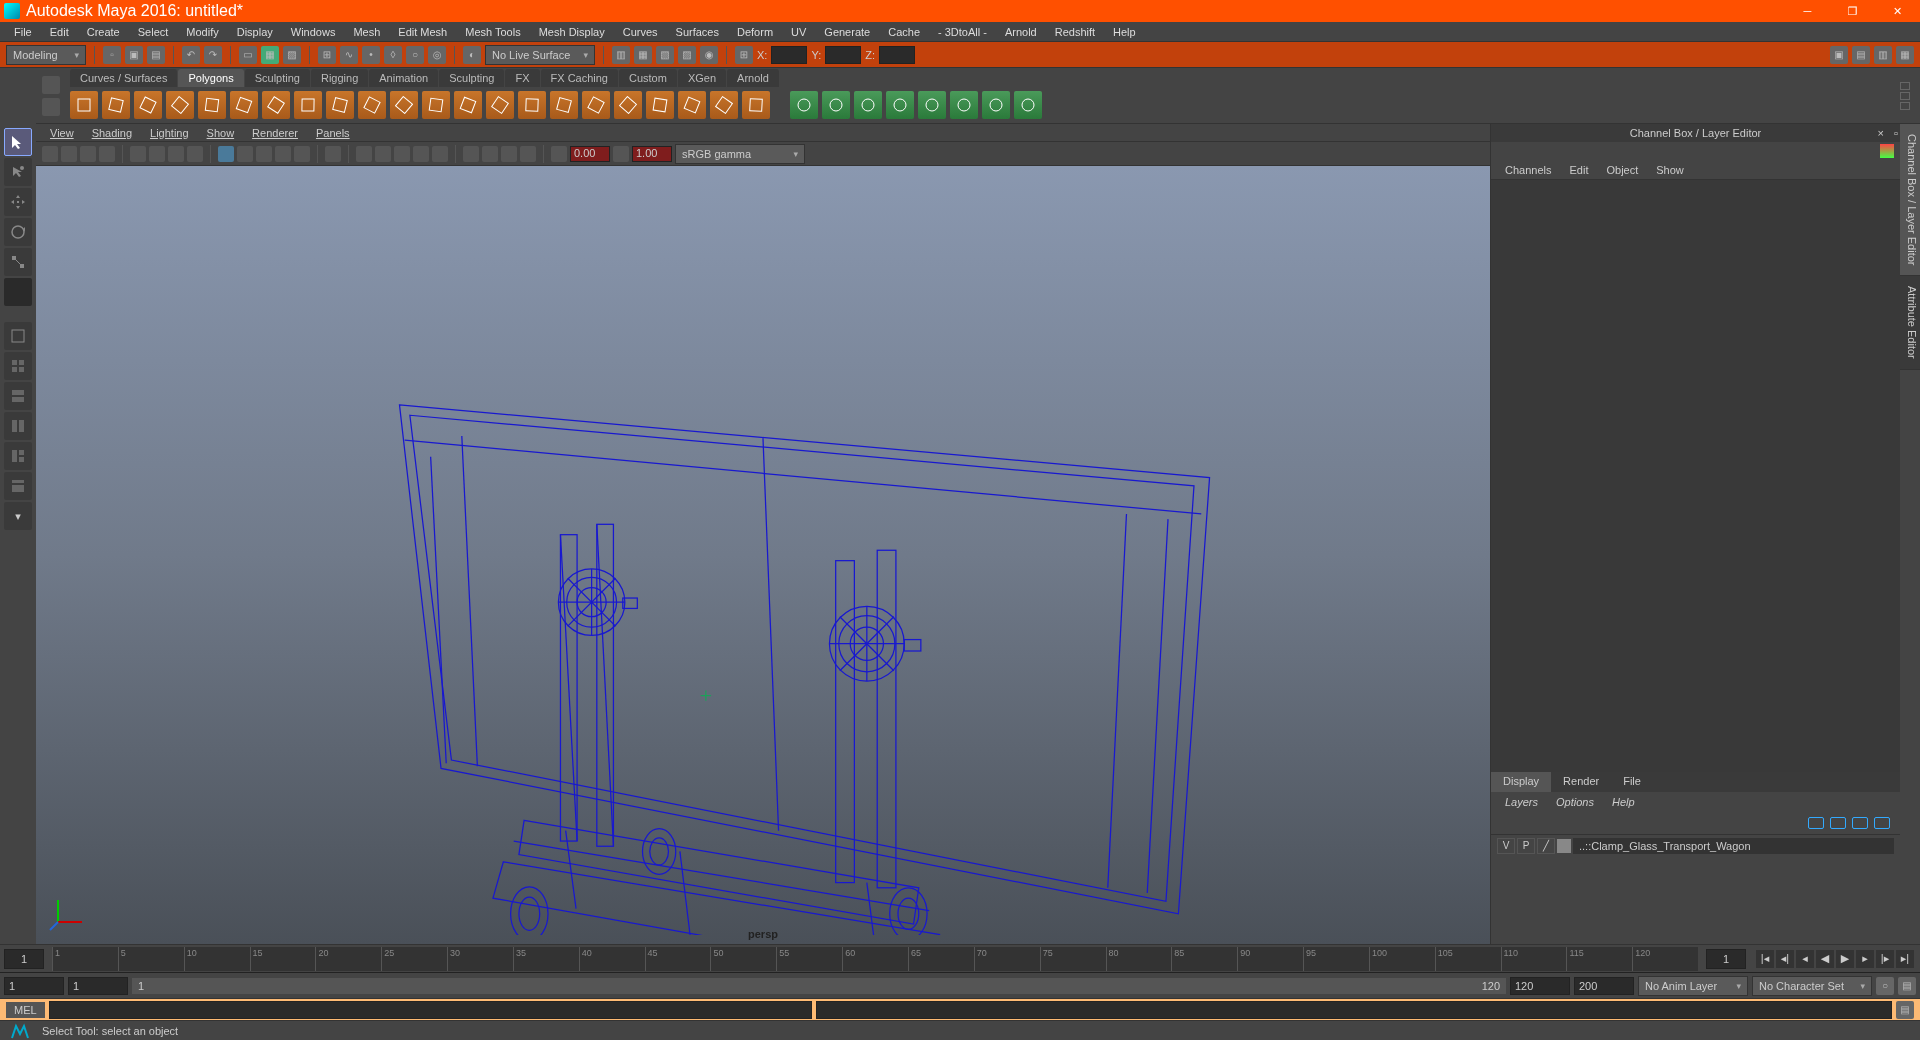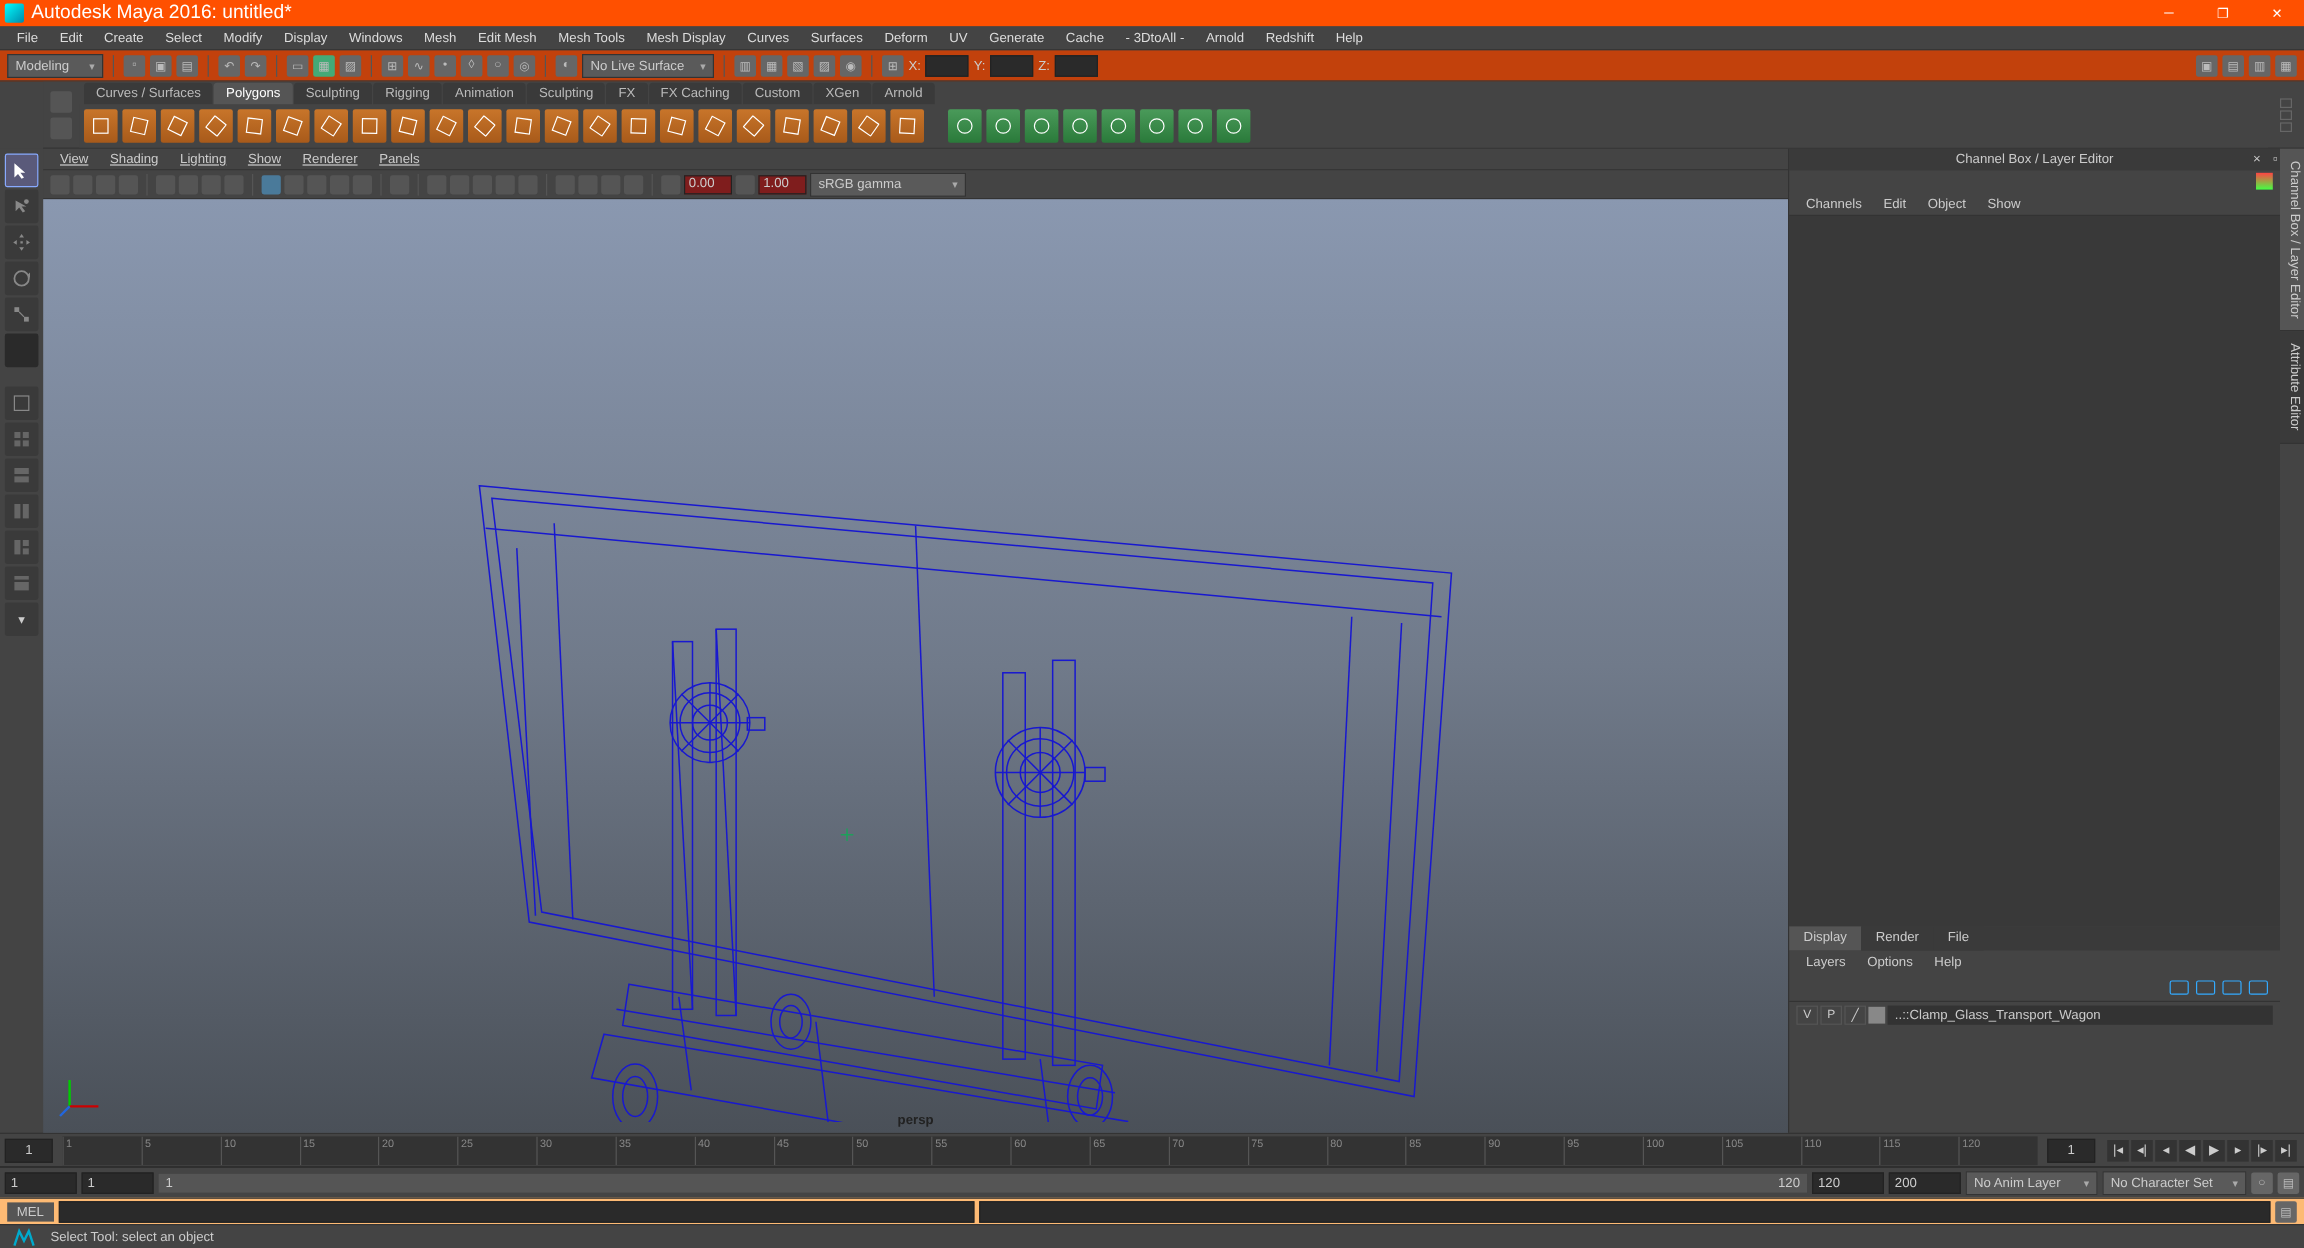--- a/index.html
+++ b/index.html
@@ -63,21 +63,21 @@
 .rhdr .x { position:absolute; right:2px; }
 .rmini { height:18px; display:flex; justify-content:flex-end; padding:2px 6px; gap:4px; }
 .rmini div { width:14px; height:14px; }
 .rmenu { height:20px; background:#444; display:flex; align-items:center; gap:2px; padding:0 6px; border-bottom:1px solid #333; }
 .rmenu span { padding:2px 8px; }
 .chbox { flex:1; background:#393939; }
 .ltabs { height:20px; display:flex; background:#3a3a3a; }
 .ltab { padding:3px 12px; background:#3a3a3a; }
 .ltab.active { background:#555; }
 .lmenu { height:20px; display:flex; align-items:center; gap:2px; padding:0 6px; }
-.lmenu span { padding:2px 8px; }
+.lmenu span { padding:2px 8px;font-style:italic; }
 .licons { height:22px; display:flex; justify-content:flex-end; align-items:center; gap:6px; padding:0 10px; }
 .licons div { width:16px; height:12px; border:1px solid #3af; border-radius:2px; }
 .layerrow { height:22px; display:flex; align-items:center; gap:2px; padding:0 6px; border-top:1px solid #333; }
 .lcell { width:18px; height:16px; border:1px solid #555; display:flex; align-items:center; justify-content:center; font-size:10px; }
 .lswatch { width:14px; height:14px; background:#888; }
 .lname { flex:1; padding-left:6px; background:#333; height:16px; display:flex; align-items:center; }
 .lbody { min-height:110px; }
 
 .sidetabs { width:20px; background:#444; display:flex; flex-direction:column; }
 .stab { writing-mode:vertical-rl; padding:10px 2px; text-align:center; background:#3a3a3a; border-bottom:1px solid #333; }

